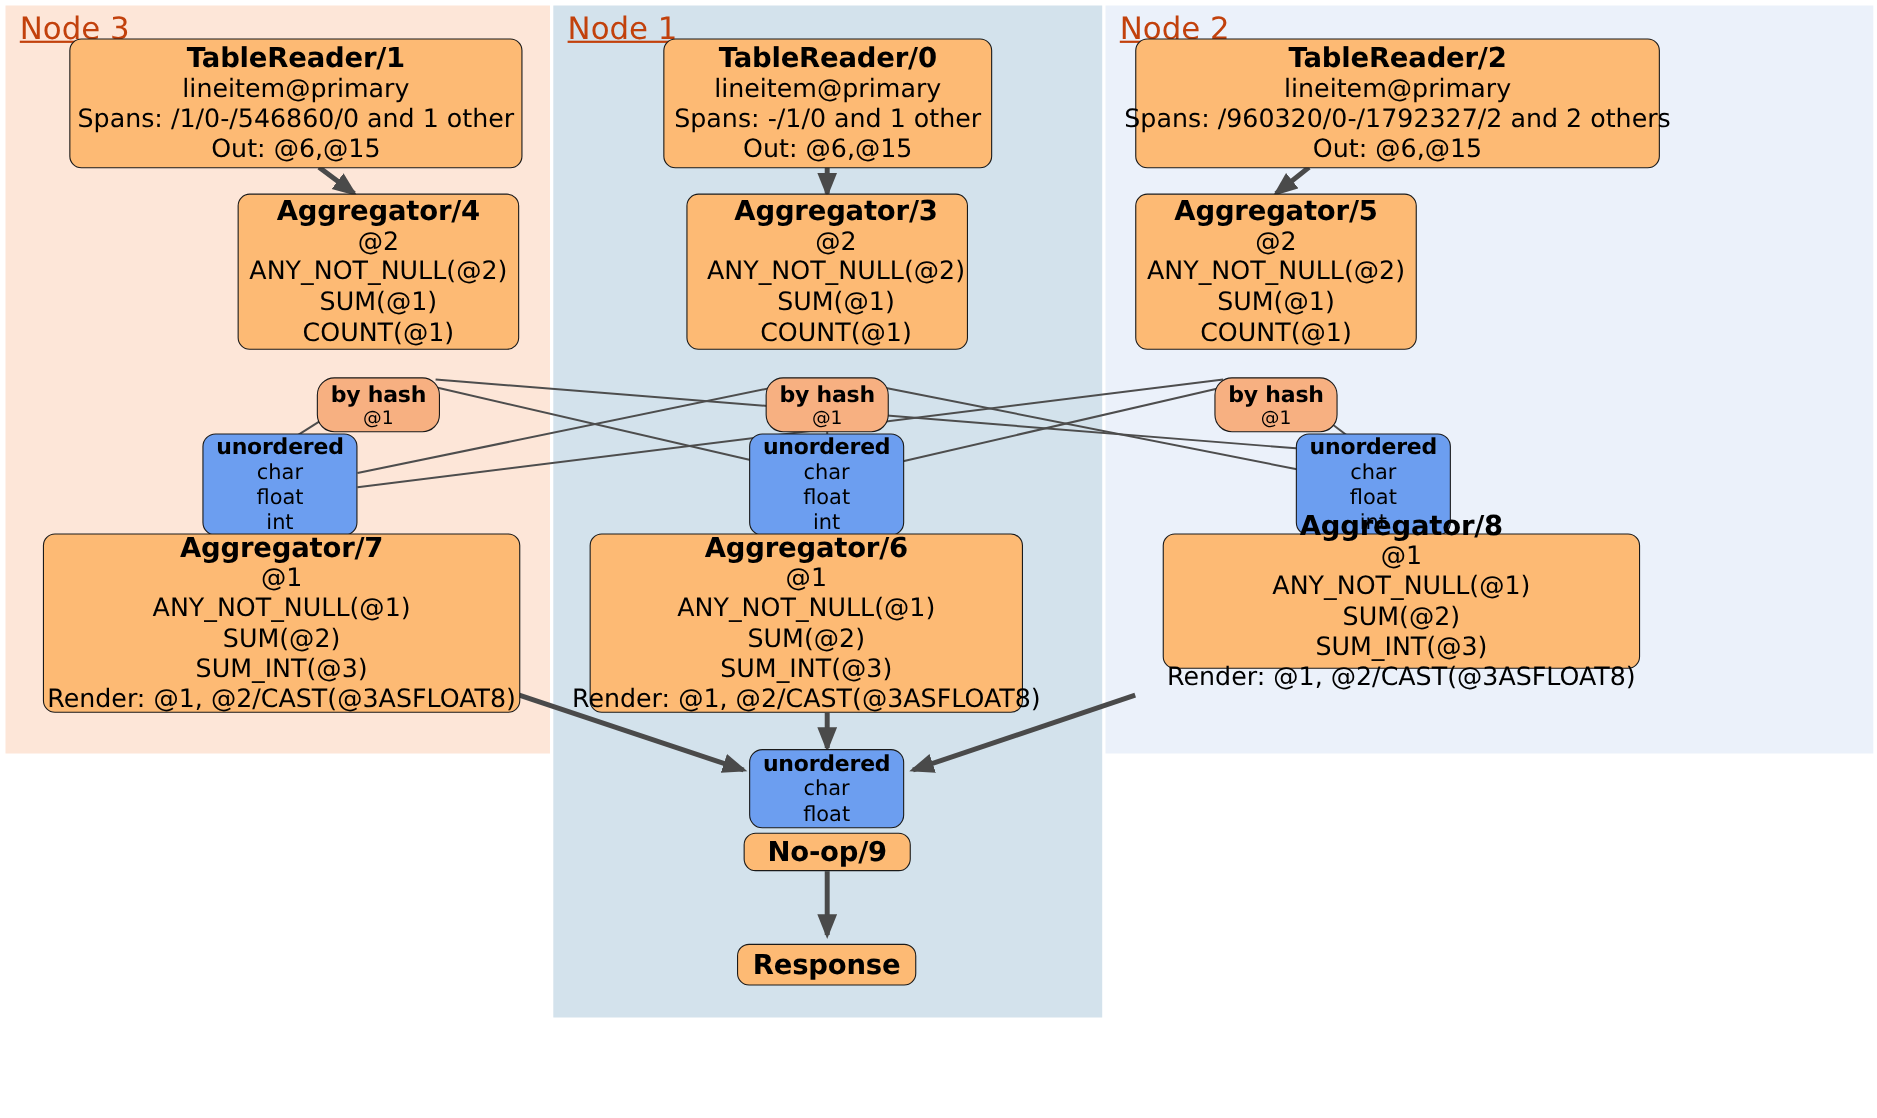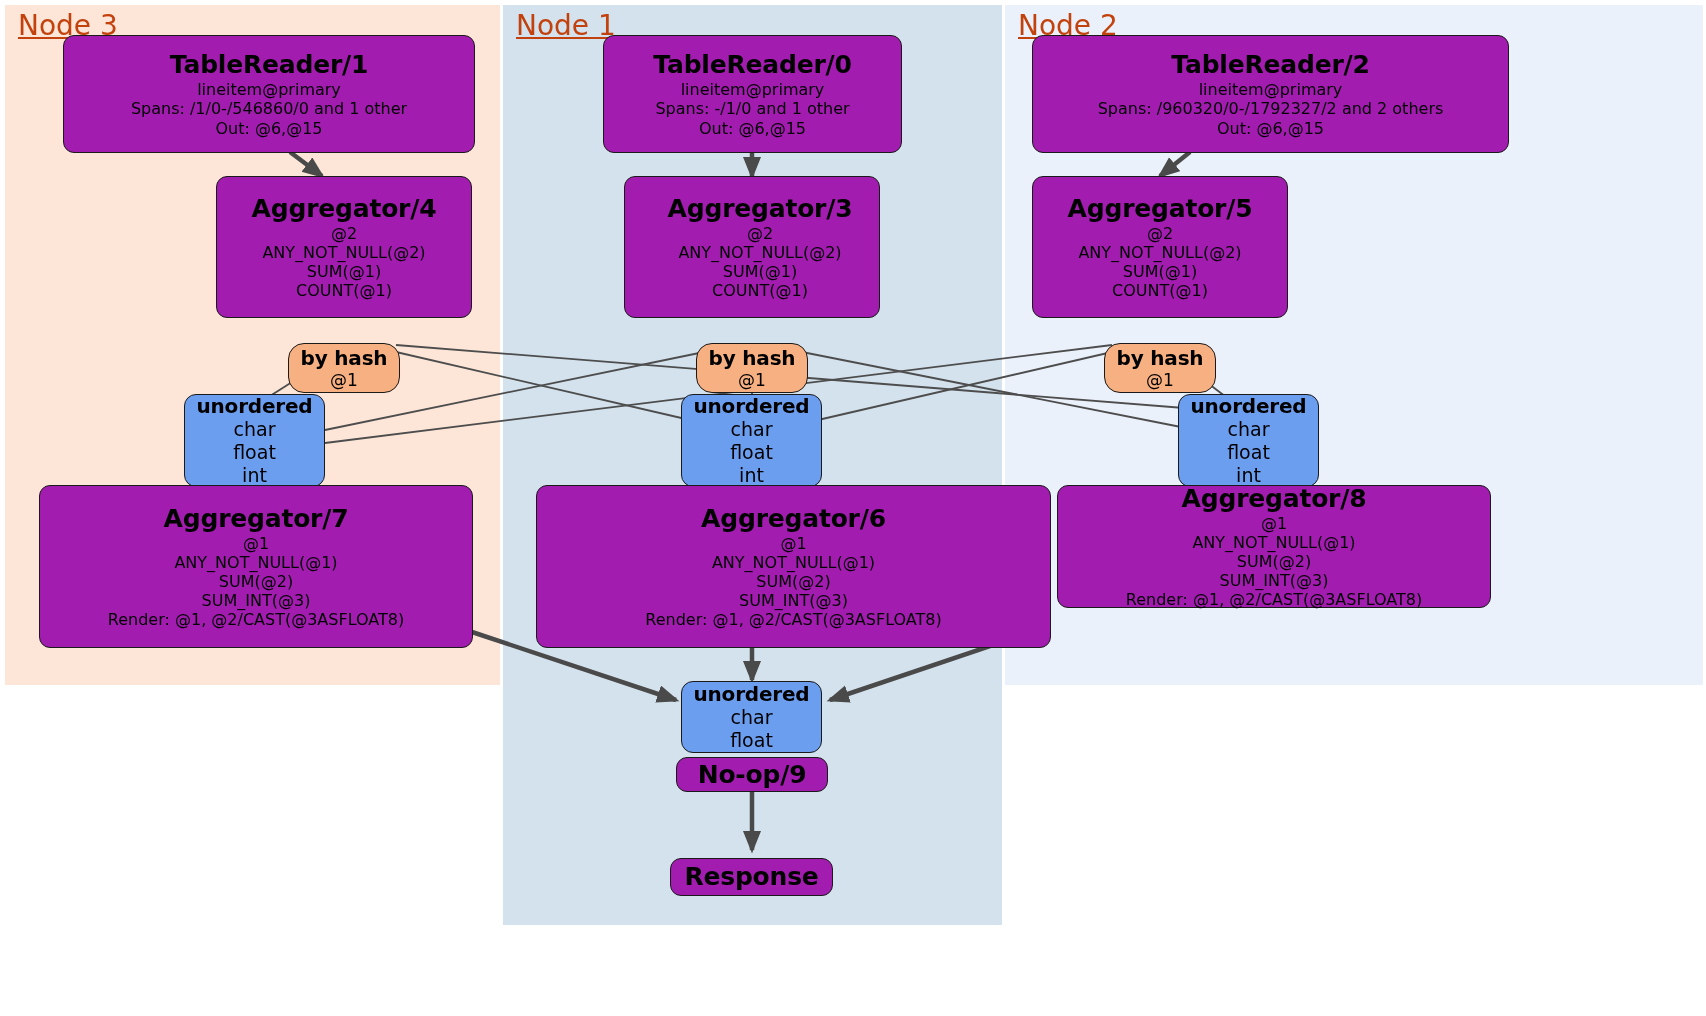--- a/index.html
+++ b/index.html
@@ -41,39 +41,39 @@
     display: flex;
     flex-direction: column;
     align-items: center;
     justify-content: center;
     text-align: center;
     line-height: 1.2;
     color: #000000;
     overflow: visible;
   }
   .gbox.proc {
-    background: #a21caf;
+    background: #fdba74;
   }
   .gbox.router {
     background: #f7b081;
     border-radius: 16px;
     margin-top: 30px;
   }
   .gbox.sync {
     background: #6c9ef0;
     border-radius: 12px;
   }
   .gtitle {
     font-weight: bold;
     font-size: 25px;
     letter-spacing: -0.2px;
     white-space: nowrap;
   }
   .gline {
-    font-size: 16px;
+    font-size: 23px;
     white-space: nowrap;
   }
   
   .gbox.router .gtitle { font-size: 20px; }
   .gbox.router .gline  { font-size: 17px; }
   .gbox.sync .gtitle   { font-size: 20px; }
   .gbox.sync .gline    { font-size: 19px; }
 
   .gbox.noop .gtitle { font-size: 25px; }
   .gbox.resp .gtitle { font-size: 25px; }
@@ -229,21 +229,21 @@
 
   <div class="gbox proc" style="left:39px; top:485px; width:434px; height:163px;">
     <div class="gtitle">Aggregator/7</div>
     <div class="gline">@1</div>
     <div class="gline">ANY_NOT_NULL(@1)</div>
     <div class="gline">SUM(@2)</div>
     <div class="gline">SUM_INT(@3)</div>
     <div class="gline">Render: @1, @2/CAST(@3ASFLOAT8)</div>
   </div>
 
-  <div class="gbox proc" style="left:536px; top:485px; width:515px; height:163px;">
+  <div class="gbox proc" style="left:536px; top:485px; width:394px; height:163px;">
     <div class="gtitle">Aggregator/6</div>
     <div class="gline">@1</div>
     <div class="gline">ANY_NOT_NULL(@1)</div>
     <div class="gline">SUM(@2)</div>
     <div class="gline">SUM_INT(@3)</div>
     <div class="gline">Render: @1, @2/CAST(@3ASFLOAT8)</div>
   </div>
 
   <div class="gbox proc" style="left:1032px; top:485px; width:434px; height:123px;margin-left:25px;">
     <div class="gtitle">Aggregator/8</div>

